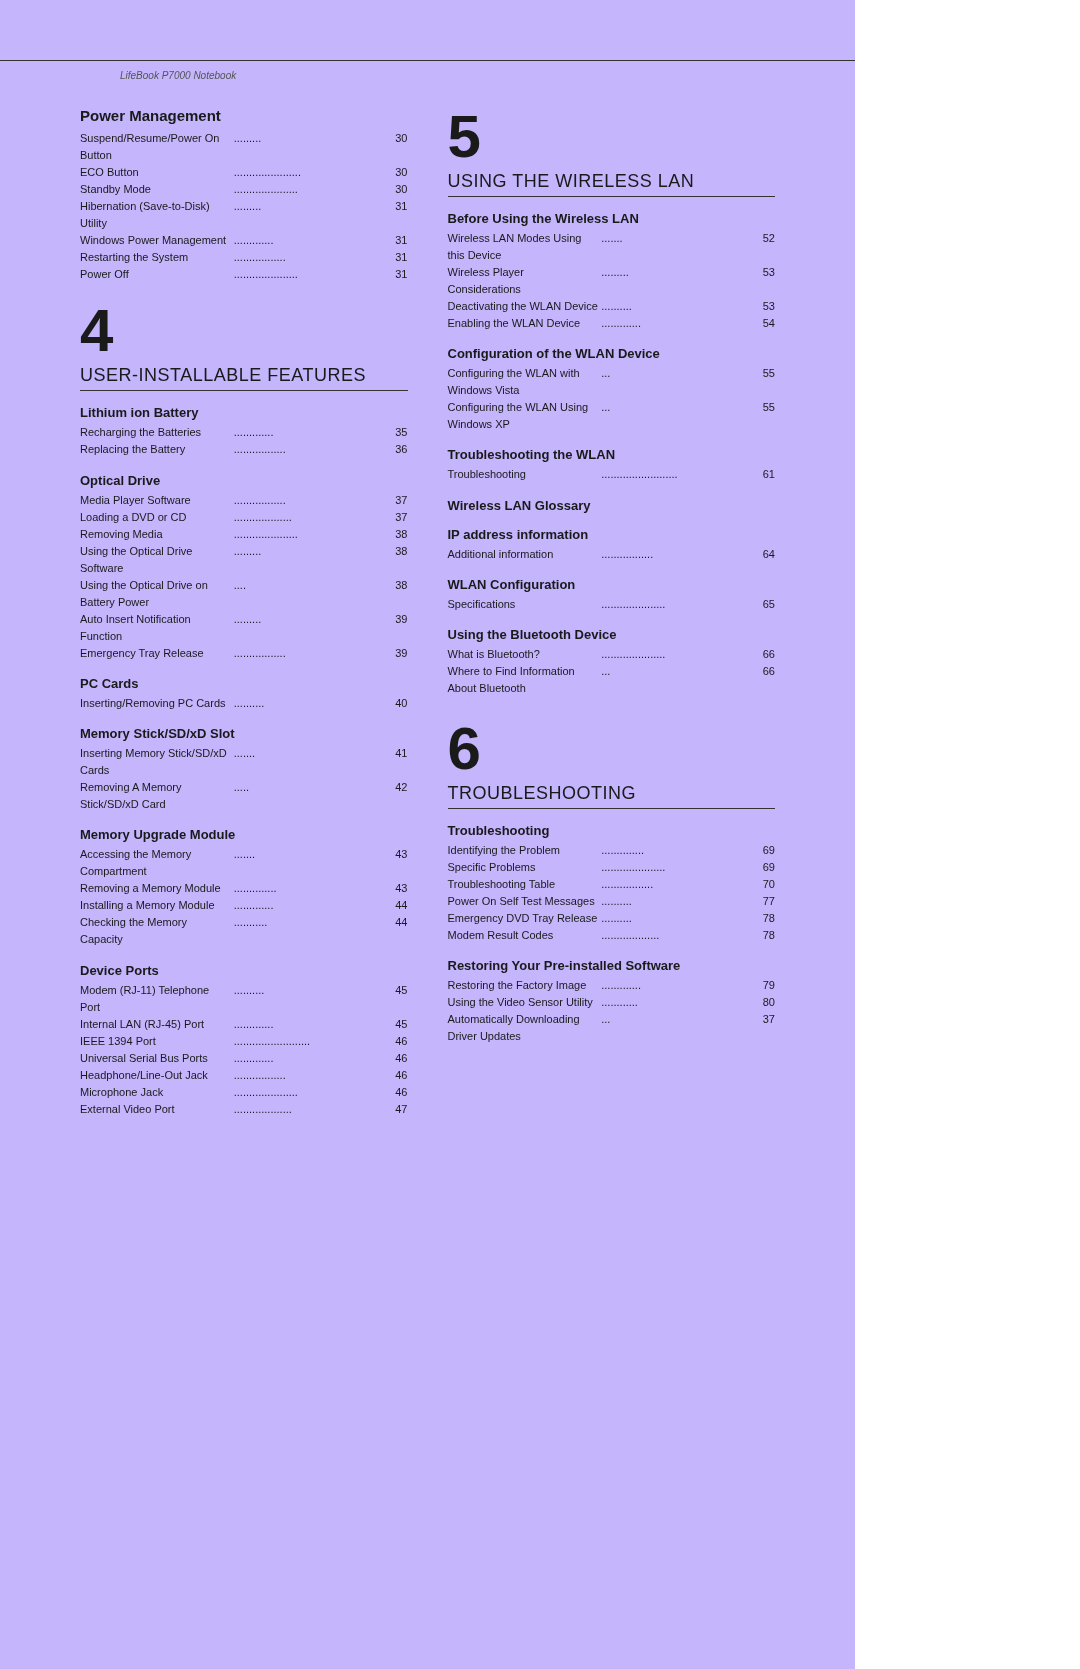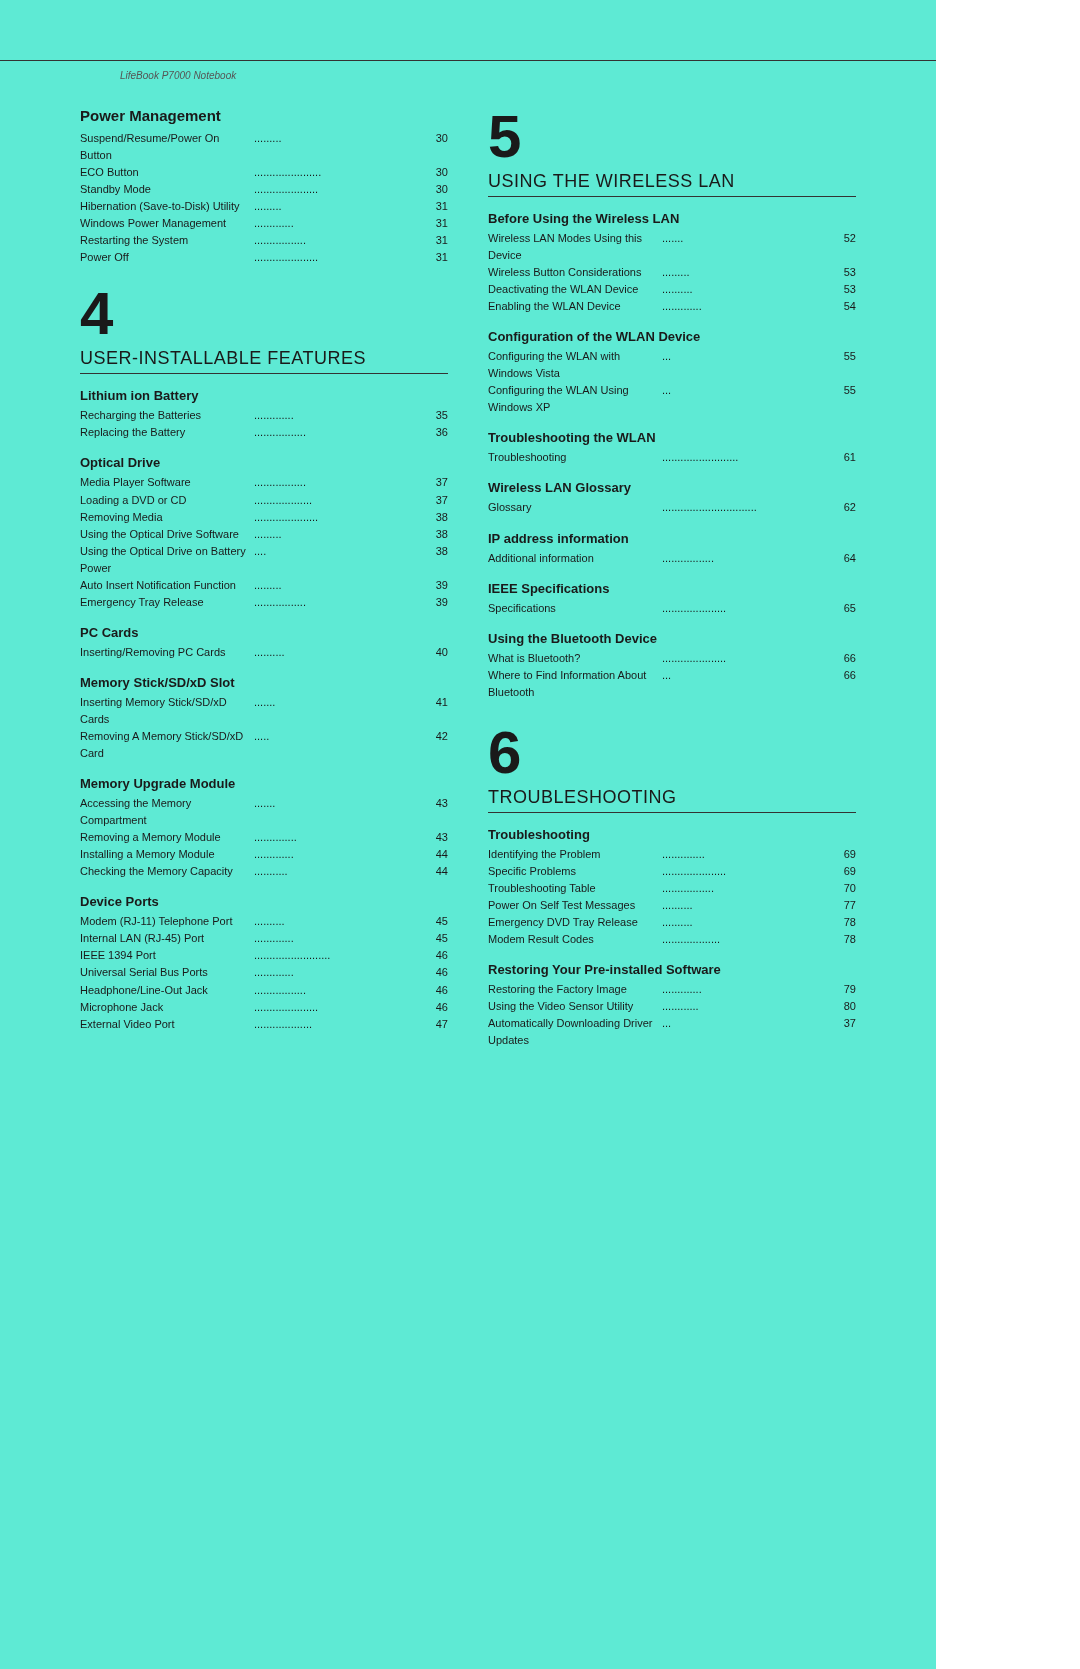--- a/index.html
+++ b/index.html
@@ -4,23 +4,23 @@
   <style>
     * { margin: 0; padding: 0; box-sizing: border-box; }
     body {
       background: #ffffff;
       font-family: 'Times New Roman', Times, serif;
       color: #1a1a1a;
       width: 1080px;
       min-height: 1669px;
     }
     .page {
-      width: 936px;
+      width: 855px;
       min-height: 1669px;
-      background: #5eead4;
+      background: #c4b5fd;
       padding: 60px 0;
       display: flex;
       flex-direction: column;
     }
     .header-bar {
       border-top: 1px solid #333;
       padding: 4px 120px;
       margin-bottom: 20px;
     }
     .header-text {
@@ -294,21 +294,21 @@
       <div class="chapter-number">5</div>
       <div class="chapter-title">USING THE WIRELESS LAN</div>
       <div id="ch5-sections">
           <div class="section-heading">Before Using the Wireless LAN</div>
           <div class="toc-line">
             <span class="toc-line-text">Wireless LAN Modes Using this Device</span>
             <span class="toc-dots">.......</span>
             <span class="toc-page">52</span>
           </div>
           <div class="toc-line">
-            <span class="toc-line-text">Wireless Button Considerations</span>
+            <span class="toc-line-text">Wireless Player Considerations</span>
             <span class="toc-dots">.........</span>
             <span class="toc-page">53</span>
           </div>
           <div class="toc-line">
             <span class="toc-line-text">Deactivating the WLAN Device</span>
             <span class="toc-dots">..........</span>
             <span class="toc-page">53</span>
           </div>
           <div class="toc-line">
             <span class="toc-line-text">Enabling the WLAN Device</span>
@@ -326,32 +326,27 @@
             <span class="toc-dots">...</span>
             <span class="toc-page">55</span>
           </div>
           <div class="section-heading">Troubleshooting the WLAN</div>
           <div class="toc-line">
             <span class="toc-line-text">Troubleshooting</span>
             <span class="toc-dots">.........................</span>
             <span class="toc-page">61</span>
           </div>
           <div class="section-heading">Wireless LAN Glossary</div>
-          <div class="toc-line">
-            <span class="toc-line-text">Glossary</span>
-            <span class="toc-dots">...............................</span>
-            <span class="toc-page">62</span>
-          </div>
           <div class="section-heading">IP address information</div>
           <div class="toc-line">
             <span class="toc-line-text">Additional information</span>
             <span class="toc-dots">.................</span>
             <span class="toc-page">64</span>
           </div>
-          <div class="section-heading">IEEE Specifications</div>
+          <div class="section-heading">WLAN Configuration</div>
           <div class="toc-line">
             <span class="toc-line-text">Specifications</span>
             <span class="toc-dots">.....................</span>
             <span class="toc-page">65</span>
           </div>
           <div class="section-heading">Using the Bluetooth Device</div>
           <div class="toc-line">
             <span class="toc-line-text">What is Bluetooth?</span>
             <span class="toc-dots">.....................</span>
             <span class="toc-page">66</span>

